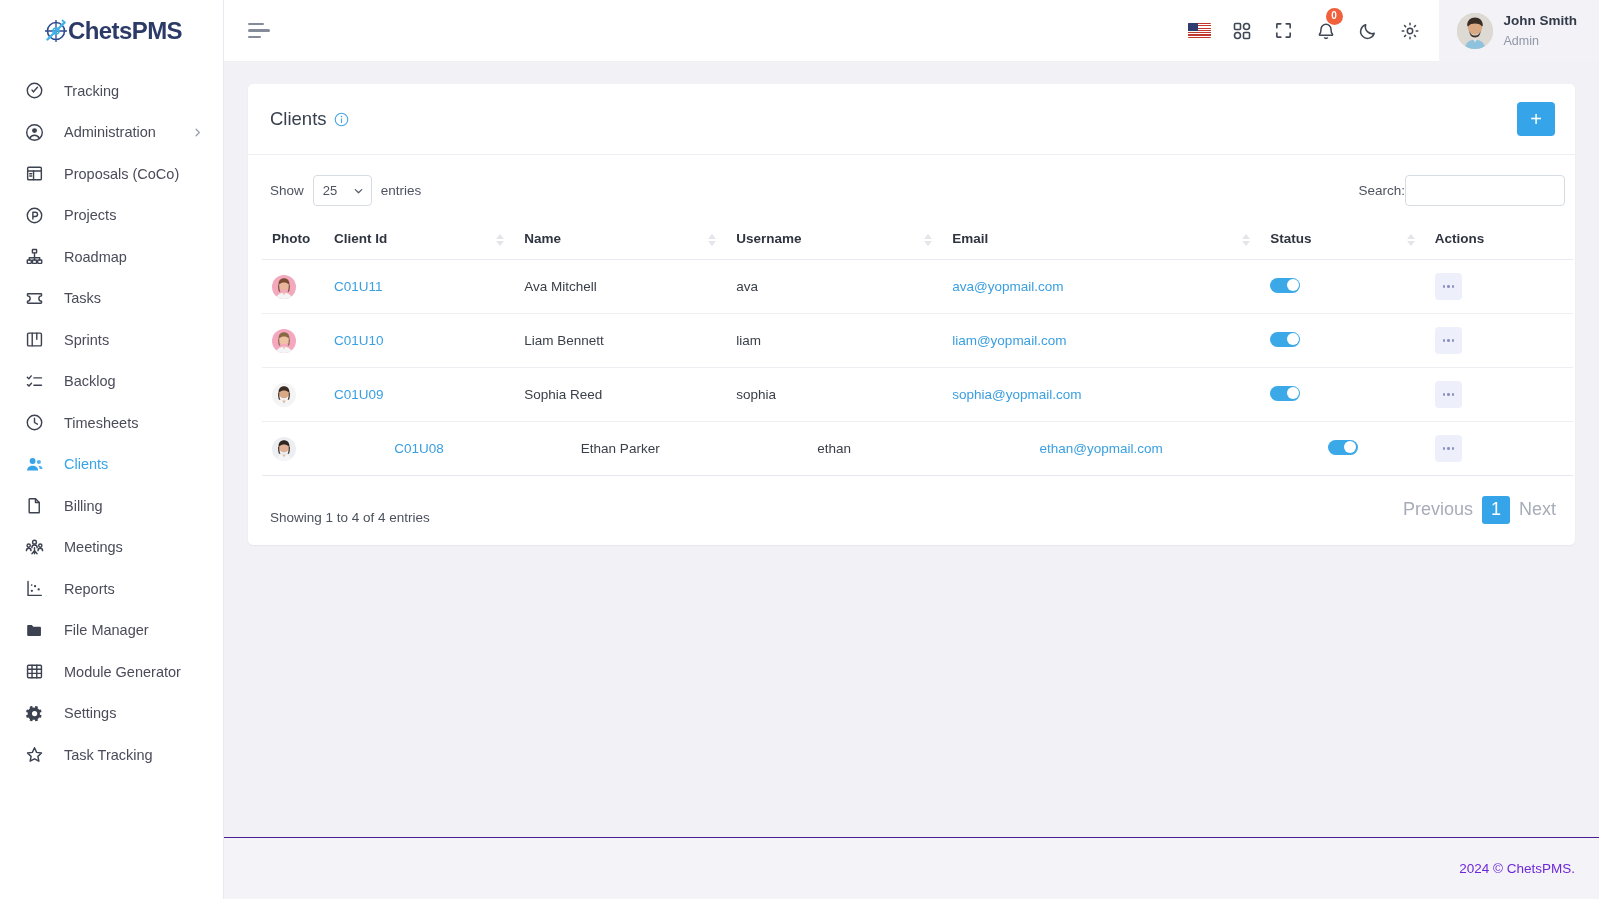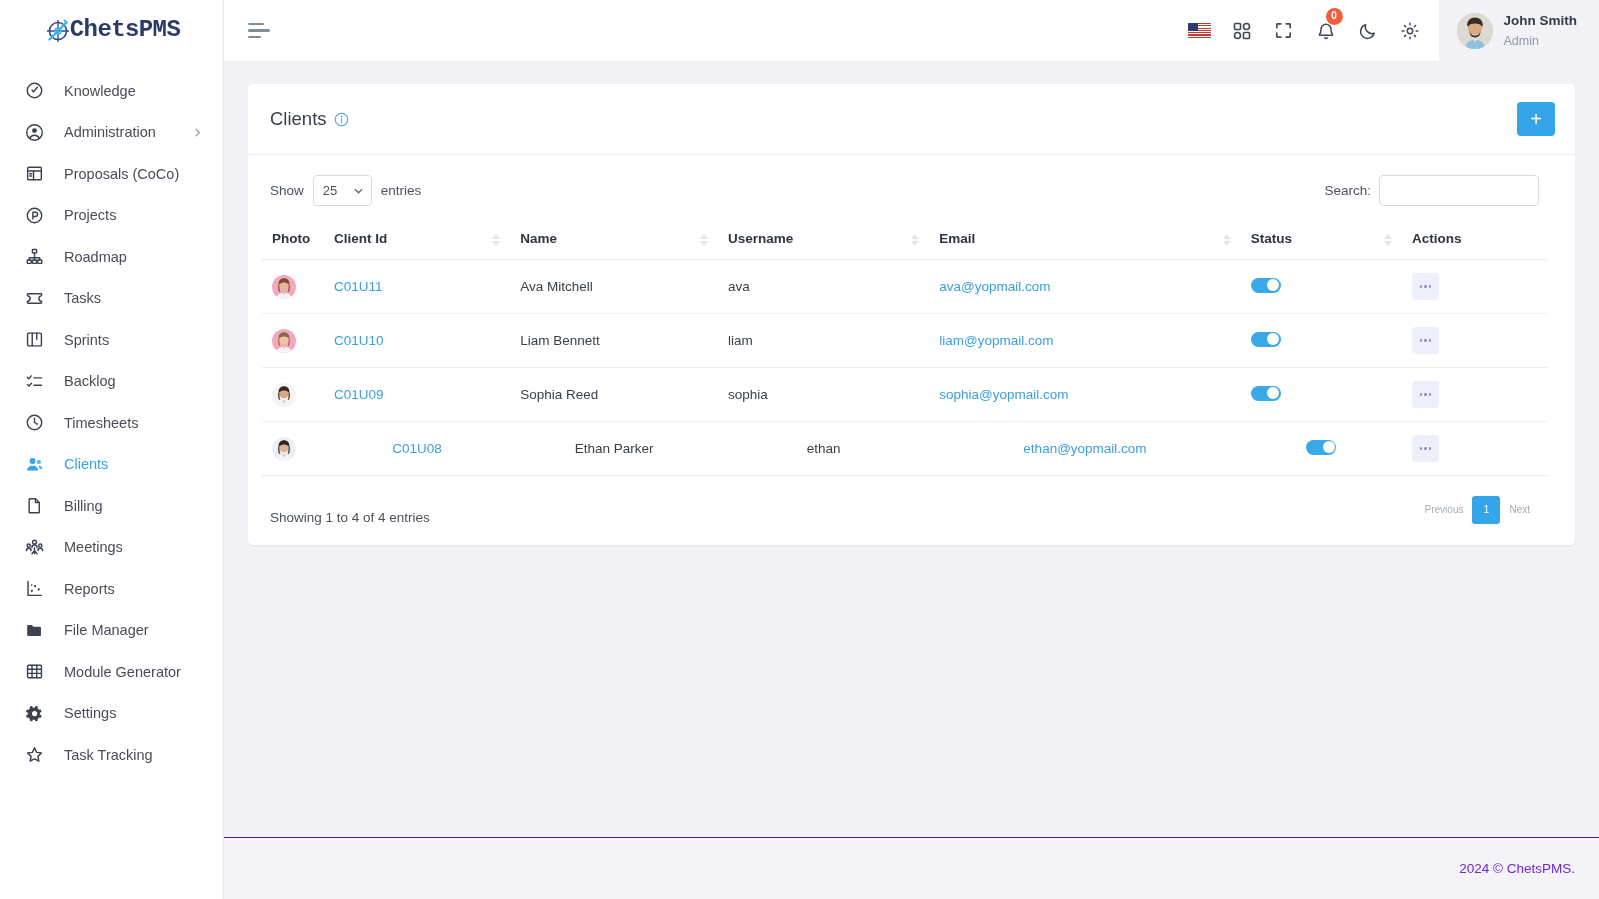--- a/index.html
+++ b/index.html
@@ -17,21 +17,21 @@
     background: #ffffff;
     border-right: 1px solid #e9e9ef;
     flex: 0 0 224px;
     display: flex; flex-direction: column;
     position: relative;
   }
   #logo-area {
     height: 62px; flex: 0 0 62px;
     display: flex; align-items: center; justify-content: center;
   }
-  .logo-wrap { display: flex; align-items: flex-start; gap: 1px; font-family: Liberation Mono, monospace; }
+  .logo-wrap { display: flex; align-items: center; gap: 1px; }
   .logo-mark { width: 30px; height: 30px; position: relative; margin-right: -4px; }
   .logo-text {
     font-size: 24px; font-weight: 600; color: #2b3a67;
     letter-spacing: -0.6px;
   }
 
   #nav { padding-top: 8px; overflow: hidden; }
   .nav-item {
     display: flex; align-items: center;
     height: 41.5px; padding: 0 20px 0 24px;
@@ -141,39 +141,39 @@
   }
   .info-ico { color: #4aa6e3; display: flex; }
   .add-btn {
     margin-left: auto;
     width: 38px; height: 34px; border-radius: 4px;
     background: #35a4e8; color: #fff;
     border: none; font-size: 20px; line-height: 1;
     display: flex; align-items: center; justify-content: center;
     cursor: pointer; font-weight: 300;
   }
-  .card-body { padding: 16px 28px 14px 14px; }
+  .card-body { padding: 16px 2px 14px 14px; }
 
   .dt-top {
     display: flex; align-items: center;
     padding: 4px 8px 14px 8px;
   }
   .dt-length { display: flex; align-items: center; gap: 9px; font-size: 13.5px; color: #4d5360; }
   .dt-length select {
     height: 31px; border: 1px solid #d7dbe3; border-radius: 4px;
     padding: 0 26px 0 9px; font-size: 13px; color: #4d5360;
     background: #fff; appearance: none; cursor: pointer;
     font-family: "Liberation Sans", sans-serif;
   }
   .sel-wrap { position: relative; display: inline-flex; }
   .sel-wrap .chev {
     position: absolute; right: 8px; top: 50%; transform: translateY(-50%);
     pointer-events: none; color: #5c6271; display: flex;
   }
-  .dt-filter { margin-left: auto; display: flex; align-items: center; gap: 8px; font-size: 13.5px; color: #4d5360; }
+  .dt-filter { margin-left: auto; display: flex; align-items: center; font-size: 13.5px; color: #4d5360; }
   .dt-filter input {
     width: 160px; height: 31px; border: 1px solid #d7dbe3; border-radius: 4px;
     padding: 0 8px; font-size: 13px; color: #33383f;
     font-family: "Liberation Sans", sans-serif; outline: none;
   }
 
   table { width: 100%; border-collapse: collapse; }
   thead th {
     text-align: left; font-size: 13.5px; font-weight: 700; color: #2f3540;
     padding: 11px 10px 13px 10px;
@@ -223,21 +223,21 @@
 
   .dt-bottom {
     display: flex; align-items: center;
     padding: 18px 8px 6px 8px;
   }
   .dt-info { font-size: 13.5px; color: #4b515d; margin-top: 16px; }
   .dt-page { margin-left: auto; display: flex; align-items: center; }
   .pg {
     min-width: 28px; height: 28px; padding: 0 9px;
     display: flex; align-items: center; justify-content: center;
-    font-size: 10px; color: #a6acb8; cursor: pointer;
+    font-size: 18px; color: #a6acb8; cursor: pointer;
     border-radius: 3px;
   }
   .pg.cur { background: #35a4e8; color: #fff; font-weight: 400; }
 
   #footer {
     flex: 0 0 62px; height: 62px;
     background: #f4f4f8;
     border-top: 1px solid #4c1d95;
     display: flex; align-items: center; justify-content: flex-end;
     padding-right: 24px;
@@ -264,21 +264,21 @@
   </div>
   <nav id="nav">
       <div class="nav-item">
         <span class="nav-ico">
           <svg width="19" height="19" viewBox="0 0 20 20" fill="none" stroke="currentColor" stroke-width="1.5" stroke-linecap="round" stroke-linejoin="round">
             <circle cx="10" cy="10" r="7.6"></circle>
             <path d="M13.1 6.6 8.9 11.3"></path>
             <path d="M8.9 11.3 7.4 9.6"></path>
           </svg>
         </span>
-        <span class="nav-label">Knowledge</span>
+        <span class="nav-label">Tracking</span>
       </div>
       <div class="nav-item">
         <span class="nav-ico">
           <svg width="19" height="19" viewBox="0 0 20 20" fill="currentColor">
             <circle cx="10" cy="10" r="8.2" fill="none" stroke="currentColor" stroke-width="1.5"></circle>
             <circle cx="10" cy="8" r="2.6"></circle>
             <path d="M4.9 16.4a5.5 5.5 0 0 1 10.2 0" stroke="currentColor" stroke-width="1.6" fill="none" stroke-linecap="round"></path>
           </svg>
         </span>
         <span class="nav-label">Administration</span>

